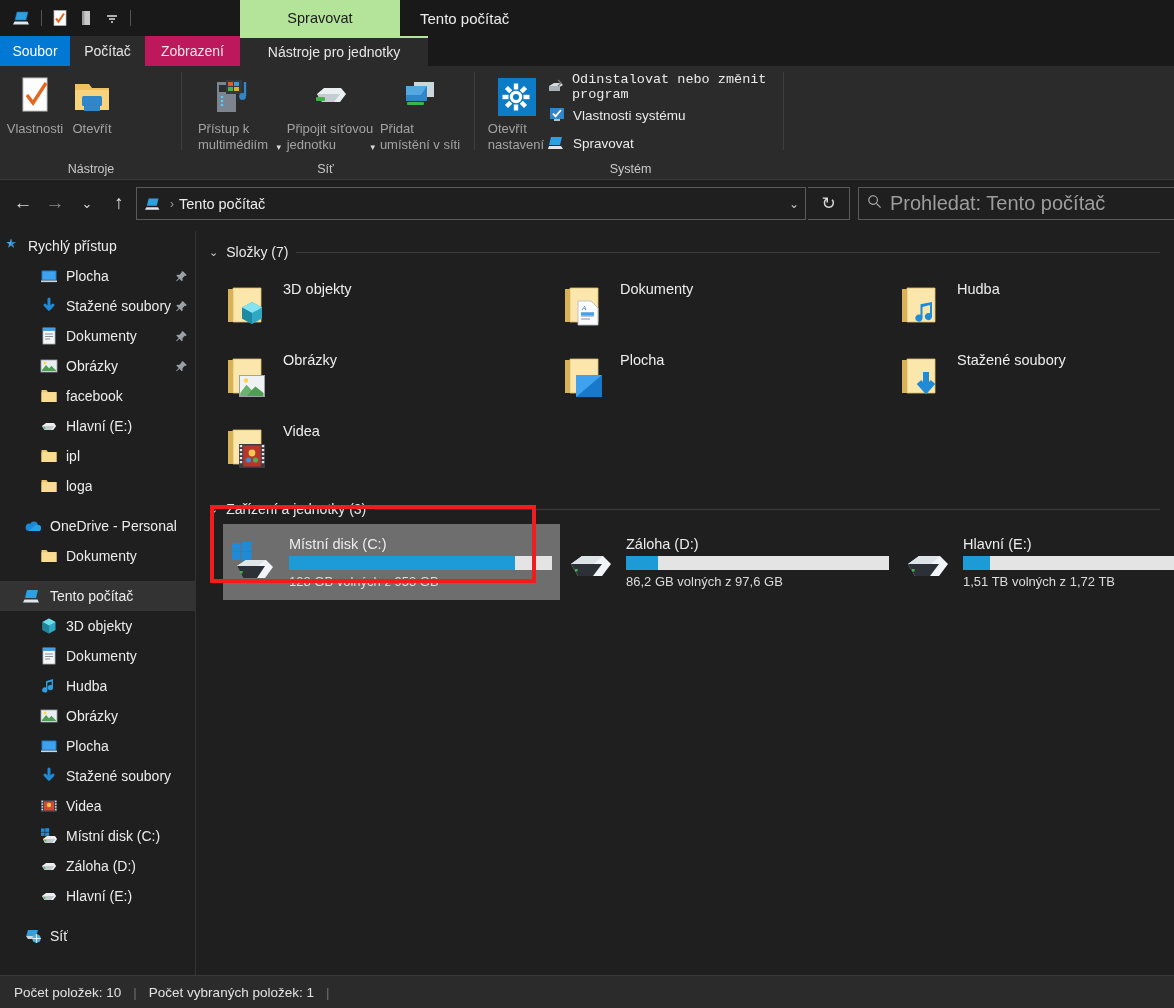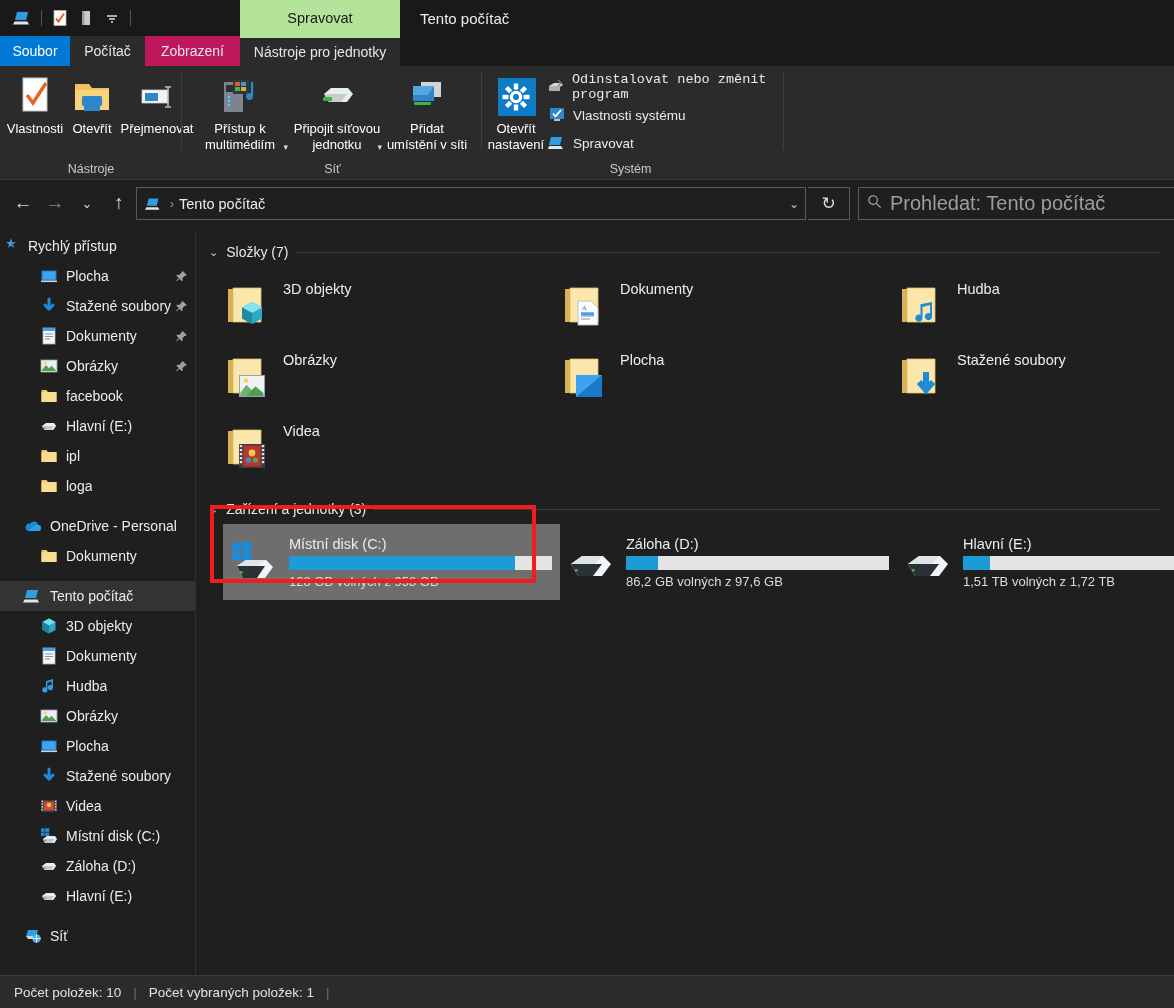--- a/index.html
+++ b/index.html
@@ -43,21 +43,21 @@
   }
   .tab {
     position: absolute; top: 0; height: 30px;
     display: flex; align-items: center; justify-content: center;
     font-size: 14px; color: #e6e6e6; padding: 0 14px;
     white-space: nowrap;
   }
   .tab.file { left: 0; width: 70px; background: #0078d4; color: #fff; }
   .tab.active-plain { left: 70px; width: 75px; background: #2b2b2b; }
   .tab.plain2 { left: 145px; width: 95px; background: #be185d; }
-  .tab.ctx { left: 240px; width: 160px; background: #2b2b2b; border-top: 2px solid #b4e49a; }
+  .tab.ctx { left: 240px; width: 188px; background: #2b2b2b; border-top: 2px solid #b4e49a; }
 
   
   .ribbon {
     position: absolute; left: 0; top: 66px; width: 1174px; height: 114px;
     background: #2b2b2b;
     border-bottom: 1px solid #3a3a3a;
   }
   .rgroup { position: absolute; top: 0; height: 114px; }
   .rgroup .sep {
     position: absolute; right: 0; top: 6px; width: 1px; height: 78px; background: #3e3e3e;
@@ -66,21 +66,21 @@
     position: absolute; bottom: 4px; left: 0; width: 100%;
     text-align: center; font-size: 12.5px; color: #c9c9c9;
   }
   .bigbtn {
     position: absolute; top: 6px;
     display: flex; flex-direction: column; align-items: center;
     width: 90px;
   }
   .bigbtn .glyph { height: 46px; display: flex; align-items: flex-end; justify-content: center; }
   .bigbtn .lbl {
-    margin-top: 3px; font-size: 13px; color: #ffffff; text-align: center; line-height: 16px;
+    margin-top: 3px; font-size: 13px; color: #a3a3a3; text-align: left; line-height: 16px;
     white-space: pre-line;
   }
   .smallbtn {
     position: absolute; display: flex; align-items: center; gap: 7px;
     font-size: 13.5px; color: #eaeaea; height: 24px;
   }
   .smallbtn .sg { width: 19px; height: 19px; display: flex; align-items: center; justify-content: center; }
 
   
   .addrrow {
@@ -247,35 +247,25 @@
         <div class="glyph">
           <svg width="42" height="42" viewBox="0 0 42 42">
             <path d="M4 8h14l3 4h17v22H4z" fill="#f0c160"></path>
             <path d="M4 14h34v20H4z" fill="#f7d37e"></path>
             <rect x="11" y="20" width="20" height="10" rx="1.5" fill="#2f86c8"></rect>
             <rect x="13" y="30" width="16" height="5" fill="#2f86c8"></rect>
           </svg>
         </div>
         <div class="lbl">Otevřít</div>
       </div>
-      <div class="bigbtn" style="left:112px; width:90px;">
-        <div class="glyph">
-          <svg width="40" height="40" viewBox="0 0 40 40">
-            <rect x="5" y="12" width="26" height="13" fill="#f4f4f4" stroke="#cfcfcf" stroke-width="0.8"></rect>
-            <rect x="8" y="15" width="13" height="8" fill="#2f86c8"></rect>
-            <path d="M31 9v20M28 9h6M28 29h6" stroke="#bdbdbd" stroke-width="1.5" fill="none"></path>
-          </svg>
-        </div>
-        <div class="lbl">Přejmenovat</div>
-      </div>
       <div class="rgroup-label">Nástroje</div>
       <div class="sep"></div>
     </div>
 
-    <div class="rgroup" style="left:183px; width:299px;">
+    <div class="rgroup" style="left:176px; width:299px;">
       <div class="bigbtn" style="left:8px; width:98px;">
         <div class="glyph">
           <svg width="44" height="42" viewBox="0 0 44 42">
             <rect x="6" y="6" width="19" height="30" fill="#7c8490"></rect>
             <rect x="8" y="9" width="15" height="7" fill="#2a2f36"></rect>
             <circle cx="11" cy="21" r="1.3" fill="#4fd0ff"></circle>
             <circle cx="11" cy="25" r="1.3" fill="#4fd0ff"></circle>
             <circle cx="11" cy="29" r="1.3" fill="#4fd0ff"></circle>
             <rect x="15" y="4" width="16" height="14" fill="#33383f"></rect>
             <rect x="17" y="6" width="5" height="4" fill="#e05a2b"></rect>

